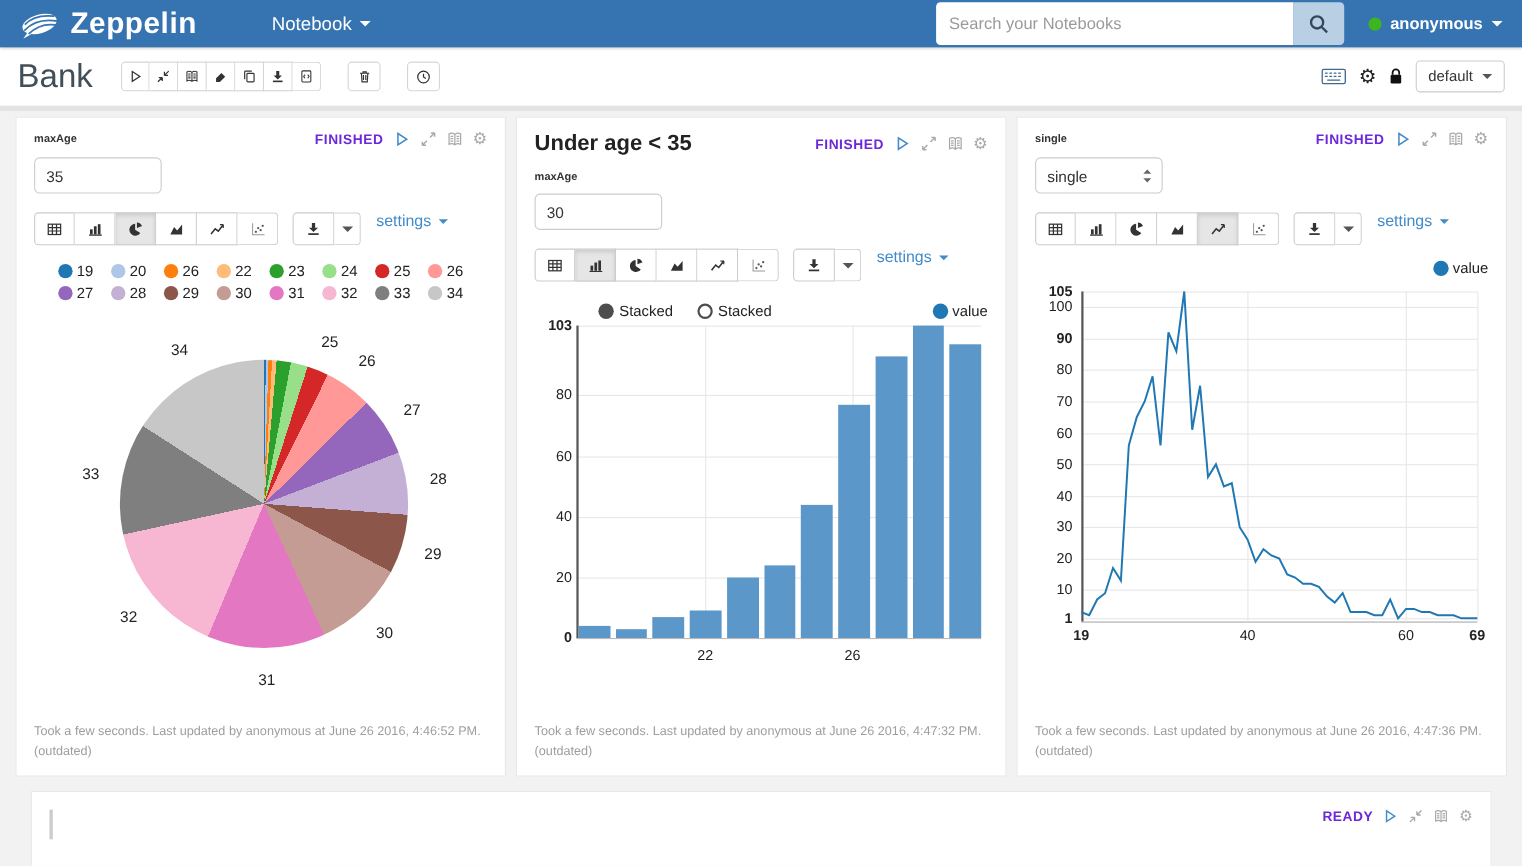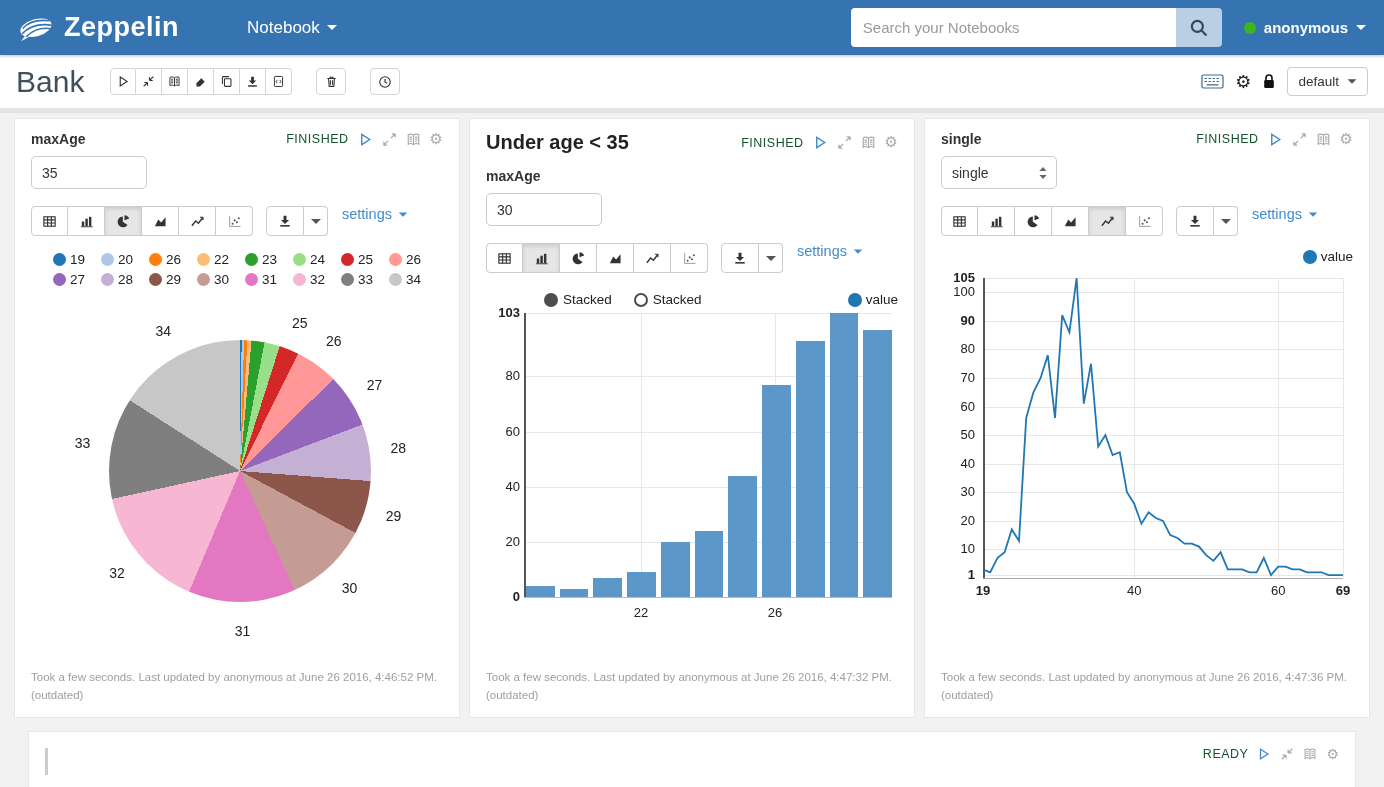--- a/index.html
+++ b/index.html
@@ -1,21 +1,21 @@
 <!DOCTYPE html>
 <html><head>
 <meta charset="utf-8">
 <style>
   * { margin:0; padding:0; box-sizing:border-box; }
   html,body { width:1384px; height:787px; overflow:hidden; background:#f2f2f2;
     font-family:"Liberation Sans","DejaVu Sans",sans-serif; }
   svg { display:block; }
 
   
-  .navbar { height:55px; background:#3573b1; display:flex; align-items:center; padding:0 18px 0 14px;
+  .navbar { height:43px; background:#3573b1; display:flex; align-items:center; padding:0 18px 0 14px;
     box-shadow:0 1px 3px rgba(0,0,0,.25); position:relative; z-index:5; }
   .brand { display:flex; align-items:center; gap:8px; }
   .brand-name { color:#fff; font-size:27px; font-weight:bold; letter-spacing:.5px; }
   .nb-menu { color:#fff; font-size:17px; font-weight:500; margin-left:68px; display:flex; align-items:center; gap:7px; cursor:pointer; }
   .caret { width:0; height:0; border-left:5px solid transparent; border-right:5px solid transparent; border-top:5px solid currentColor; display:inline-block; }
   .nav-right { margin-left:auto; display:flex; align-items:center; }
   .search-group { display:flex; }
   .search-input { width:325px; height:39px; border:none; border-radius:4px 0 0 4px; padding:0 12px; font-size:15px; color:#6d28d9; outline:none; }
   .search-input::placeholder { color:#9a9a9a; }
   .search-btn { width:46px; height:39px; border:none; border-radius:0 4px 4px 0; background:#b9cfe3; cursor:pointer; display:flex; align-items:center; justify-content:center; }
@@ -34,24 +34,24 @@
   .ab-right { margin-left:auto; display:flex; align-items:center; gap:11px; }
   .uni-gear { font-family:"DejaVu Sans",sans-serif; line-height:1; }
   .default-btn { border:1px solid #ccc; border-radius:4px; background:#fff; height:29px; padding:0 10px; font-size:13.5px; color:#333; display:flex; align-items:center; gap:8px; cursor:pointer; }
   .default-btn .caret { border-top-color:#555; transform:scale(.9); }
 
   
   .content { padding:5px 14px 0 14px; }
   .row3 { display:flex; gap:9px; }
   .panel { background:#fff; border:1px solid #e7e7e7; flex:1 1 0; height:600px; padding:12px 16px; position:relative; display:flex; flex-direction:column; }
   .p-headrow { display:flex; align-items:center; }
-  .p-label { font-size:14px; font-weight:bold; color:#333; }
+  .p-label { font-size:10px; font-weight:bold; color:#333; }
   .p-heading { font-size:20px; font-weight:600; color:#222; }
   .p-status { margin-left:auto; display:flex; align-items:center; gap:9px; color:#a3a3a3; }
-  .status-text { font-size:12.5px; letter-spacing:.5px; color:#14532d; }
+  .status-text { font-size:12.5px; letter-spacing:.5px; color:#6d28d9;font-weight:bold; }
   .sicon { color:#a9a9a9; cursor:pointer; display:flex; }
   .sicon.play { color:#428bca; }
   .forminput { width:116px; height:33px; border:1px solid #ccc; border-radius:5px; padding:0 10px; font-size:14px; color:#333; margin-top:9px; outline:none; }
   .formselect { width:116px; height:33px; border:1px solid #ccc; border-radius:5px; padding:0 8px 0 10px; font-size:14px; color:#333; margin-top:9px; display:flex; align-items:center; justify-content:space-between; cursor:pointer; background:#fff; }
 
   .ctoolbar { display:flex; align-items:flex-start; margin-top:17px; }
   .cbtn { width:37px; height:30px; background:#fff; border:1px solid #ccc; border-left-width:0; display:flex; align-items:center; justify-content:center; cursor:pointer; color:#333; }
   .cgroup { display:flex; }
   .cgroup .cbtn:first-child { border-left-width:1px; border-radius:4px 0 0 4px; }
   .cgroup .cbtn:last-child { border-radius:0 4px 4px 0; }

